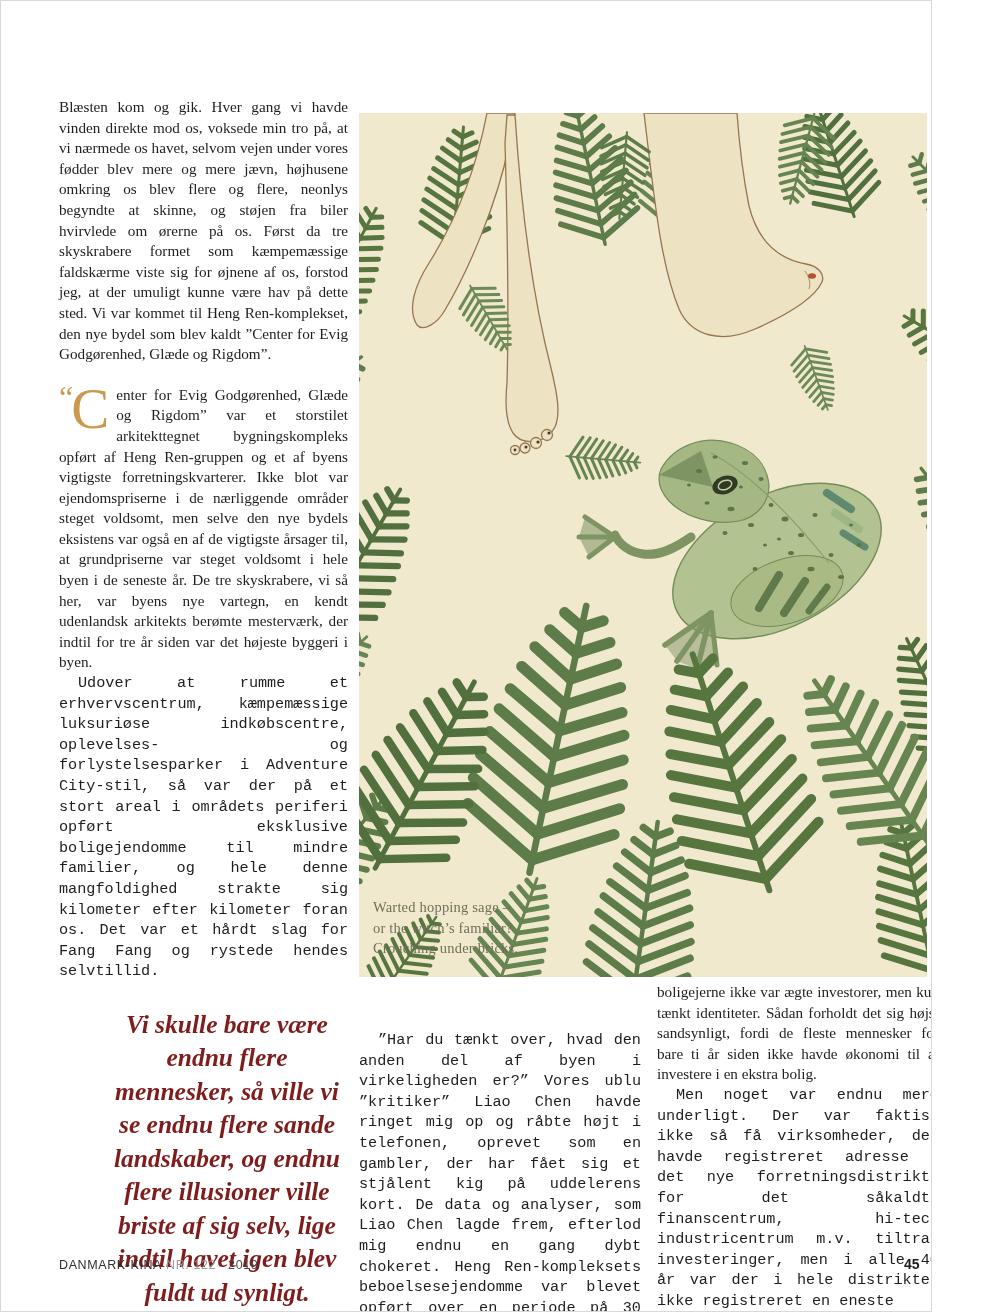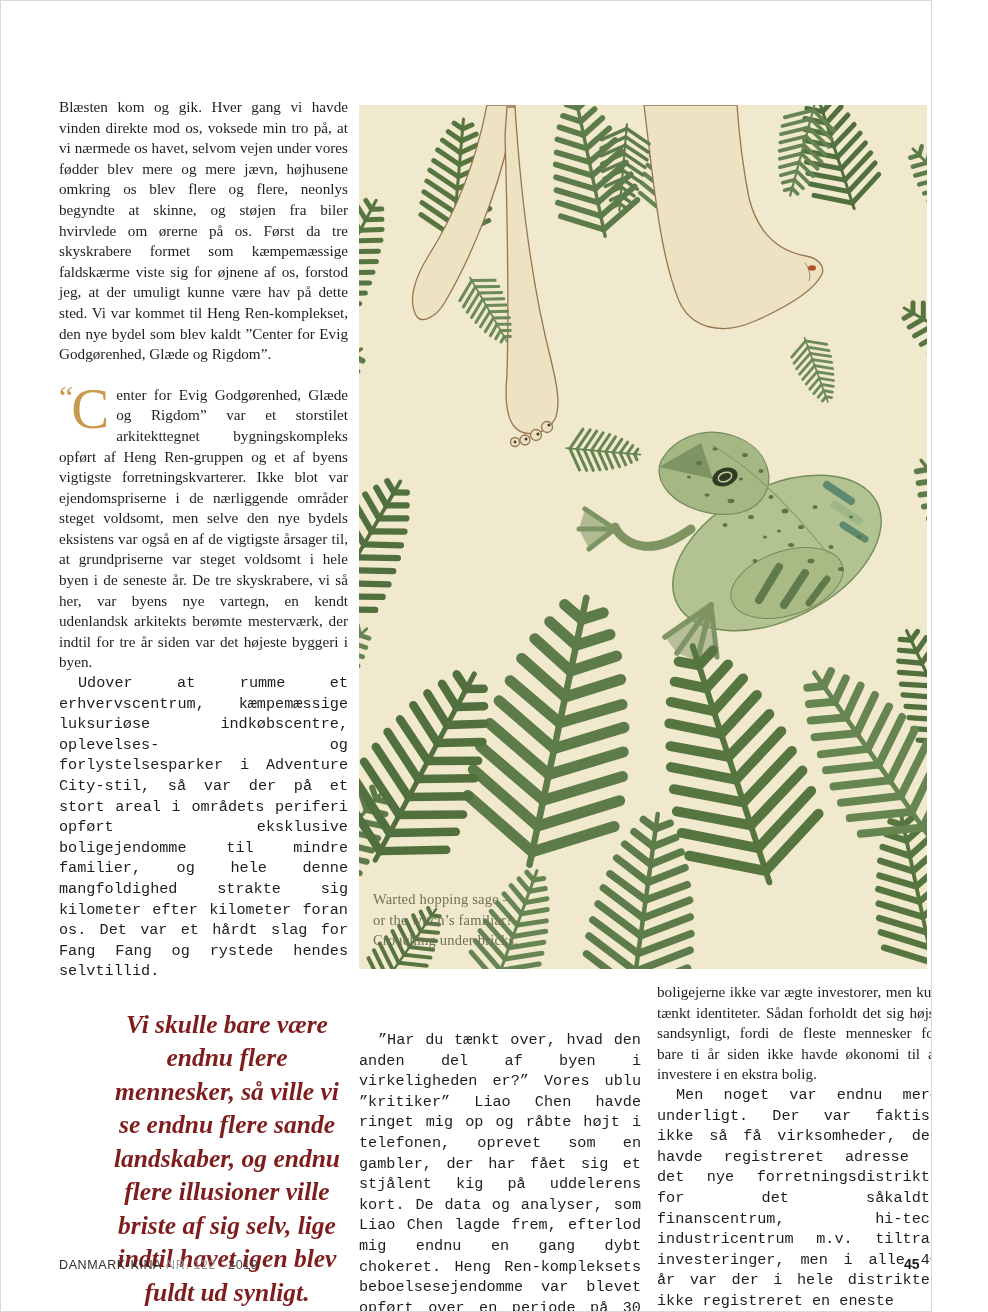--- a/index.html
+++ b/index.html
@@ -16,21 +16,21 @@
   .indent{text-indent:19px;font-family:Liberation Mono, monospace;}
   
   .dropcap-wrap{float:left;height:41px;margin:2px 7px 0 0;color:#C9994E;white-space:nowrap;}
   .dc-quote{font-size:32px;line-height:20px;vertical-align:top;letter-spacing:-2px;}
   .dc-letter{font-size:57px;line-height:44px;}
   
   .pull-quote{margin:26px 0 0 47px;width:242px;
     font-size:25.5px;line-height:33.5px;font-weight:bold;font-style:italic;
     color:#7f1d1d;text-align:center;}
   
-  .illustration{position:absolute;left:358px;top:104px;width:568px;height:864px;margin:0;}
+  .illustration{position:absolute;left:358px;top:112px;width:568px;height:864px;margin:0;}
   .illustration svg{position:absolute;left:0;top:0;width:100%;height:100%;display:block;}
   .caption{position:absolute;left:14px;top:784px;font-size:14.5px;line-height:20.5px;
     color:#6F7058;letter-spacing:0.2px;}
   .caption div{white-space:nowrap;}
   
   .col-mid{position:absolute;left:358px;top:1029px;width:282px;}
   .col-right{position:absolute;left:656px;top:981px;width:282px;}
   
   .footer-left{position:absolute;left:58px;top:1257px;
     font-family:"Liberation Sans","DejaVu Sans",sans-serif;font-size:12.5px;

